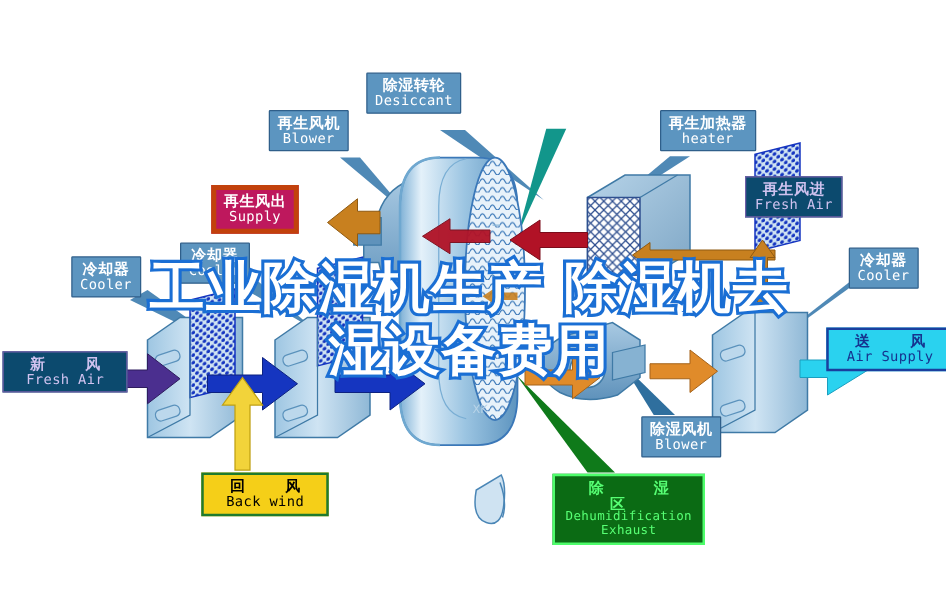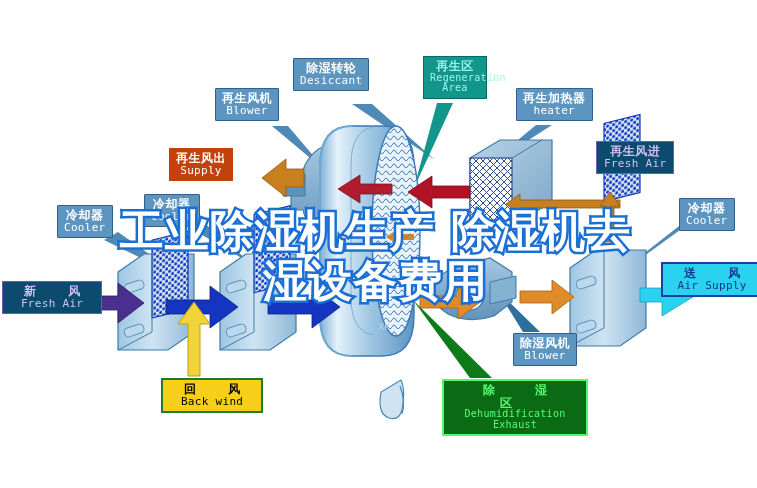--- a/index.html
+++ b/index.html
@@ -40,22 +40,22 @@
   
   .lbl.blue{
     background:#5c95c0;
     border:1px solid #2f5f8a;
     color:#ffffff;
     padding:3px 6px 4px 6px;
     border-radius:1px;
   }
   
   .lbl.orange{
-    background:#c2410c;
-    border:1px solid #c2410c;
+    background:#be185d;
+    border:4px solid #c2410c;
     color:#ffffff;
     padding:3px 6px 4px 6px;
   }
   
   .lbl.teal{
     background:#12968b;
     border:1px solid #0a6a62;
     color:#9df3ea;
     padding:3px 6px 4px 6px;
   }
@@ -297,26 +297,22 @@
   <div class="lbl blue" style="left:293px;top:58px;">
     <span class="cn">除湿转轮</span>
     <span class="en">Desiccant</span>
   </div>
 
   <div class="lbl blue" style="left:215px;top:88px;">
     <span class="cn">再生风机</span>
     <span class="en">Blower</span>
   </div>
 
-  <div class="lbl teal" style="left:423px;top:56px;width:64px;white-space:normal;">
-    <span class="cn">再生区</span>
-    <span class="en" style="font-size:10px;">Regeneration Area</span>
-  </div>
-
-  <div class="lbl blue" style="left:516px;top:88px;">
+
+  <div class="lbl blue" style="left:528px;top:88px;">
     <span class="cn">再生加热器</span>
     <span class="en">heater</span>
   </div>
 
   <div class="lbl orange" style="left:169px;top:148px;">
     <span class="cn">再生风出</span>
     <span class="en">Supply</span>
   </div>
 
   <div class="lbl purple" style="left:596px;top:141px;">
@@ -352,21 +348,21 @@
   <div class="lbl blue" style="left:513px;top:333px;">
     <span class="cn">除湿风机</span>
     <span class="en">Blower</span>
   </div>
 
   <div class="lbl yellow wide" style="left:161px;top:378px;">
     <span class="cn">回 风</span>
     <span class="en">Back wind</span>
   </div>
 
-  <div class="lbl green" style="left:442px;top:379px;width:146px;white-space:normal;">
+  <div class="lbl green" style="left:442px;top:379px;width:122px;white-space:normal;">
     <span class="cn" style="letter-spacing:18px;text-indent:18px;">除 湿 区</span>
     <span class="en" style="font-size:10px;">Dehumidification Exhaust</span>
   </div>
 
   <div id="watermark">
     <span class="wline">工业除湿机生产 除湿机去</span>
     <span class="wline">湿设备费用</span>
   </div>
 
 </div>

